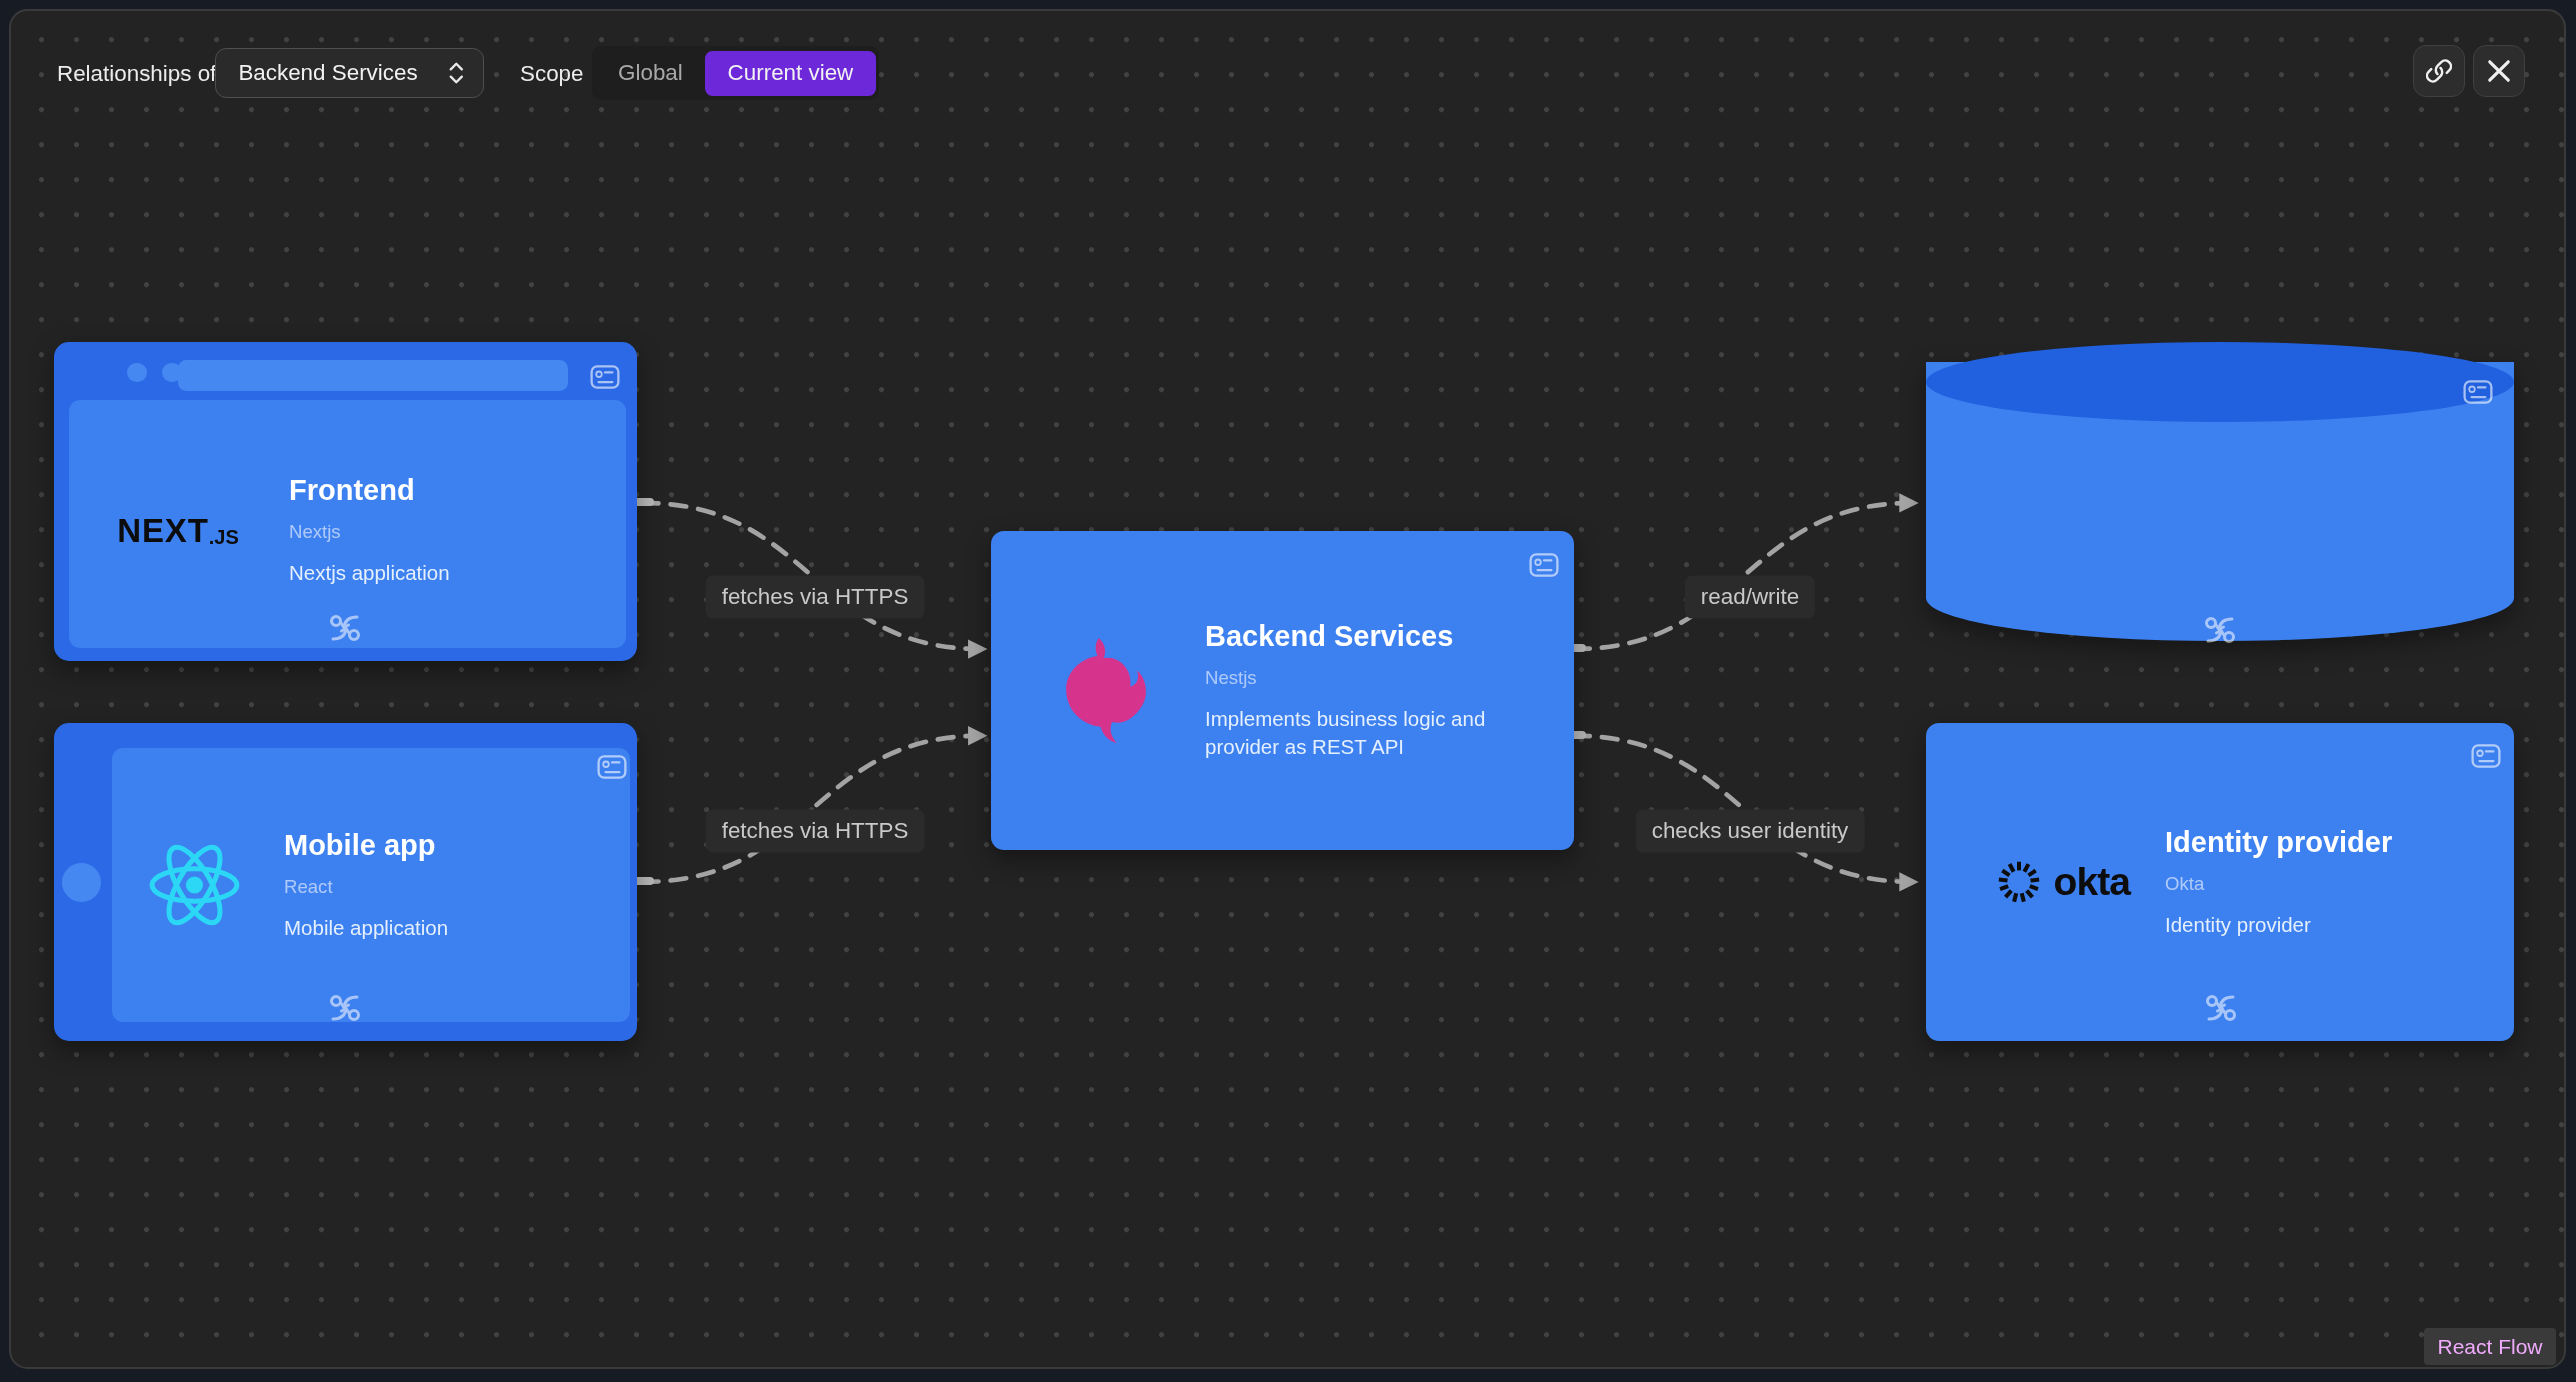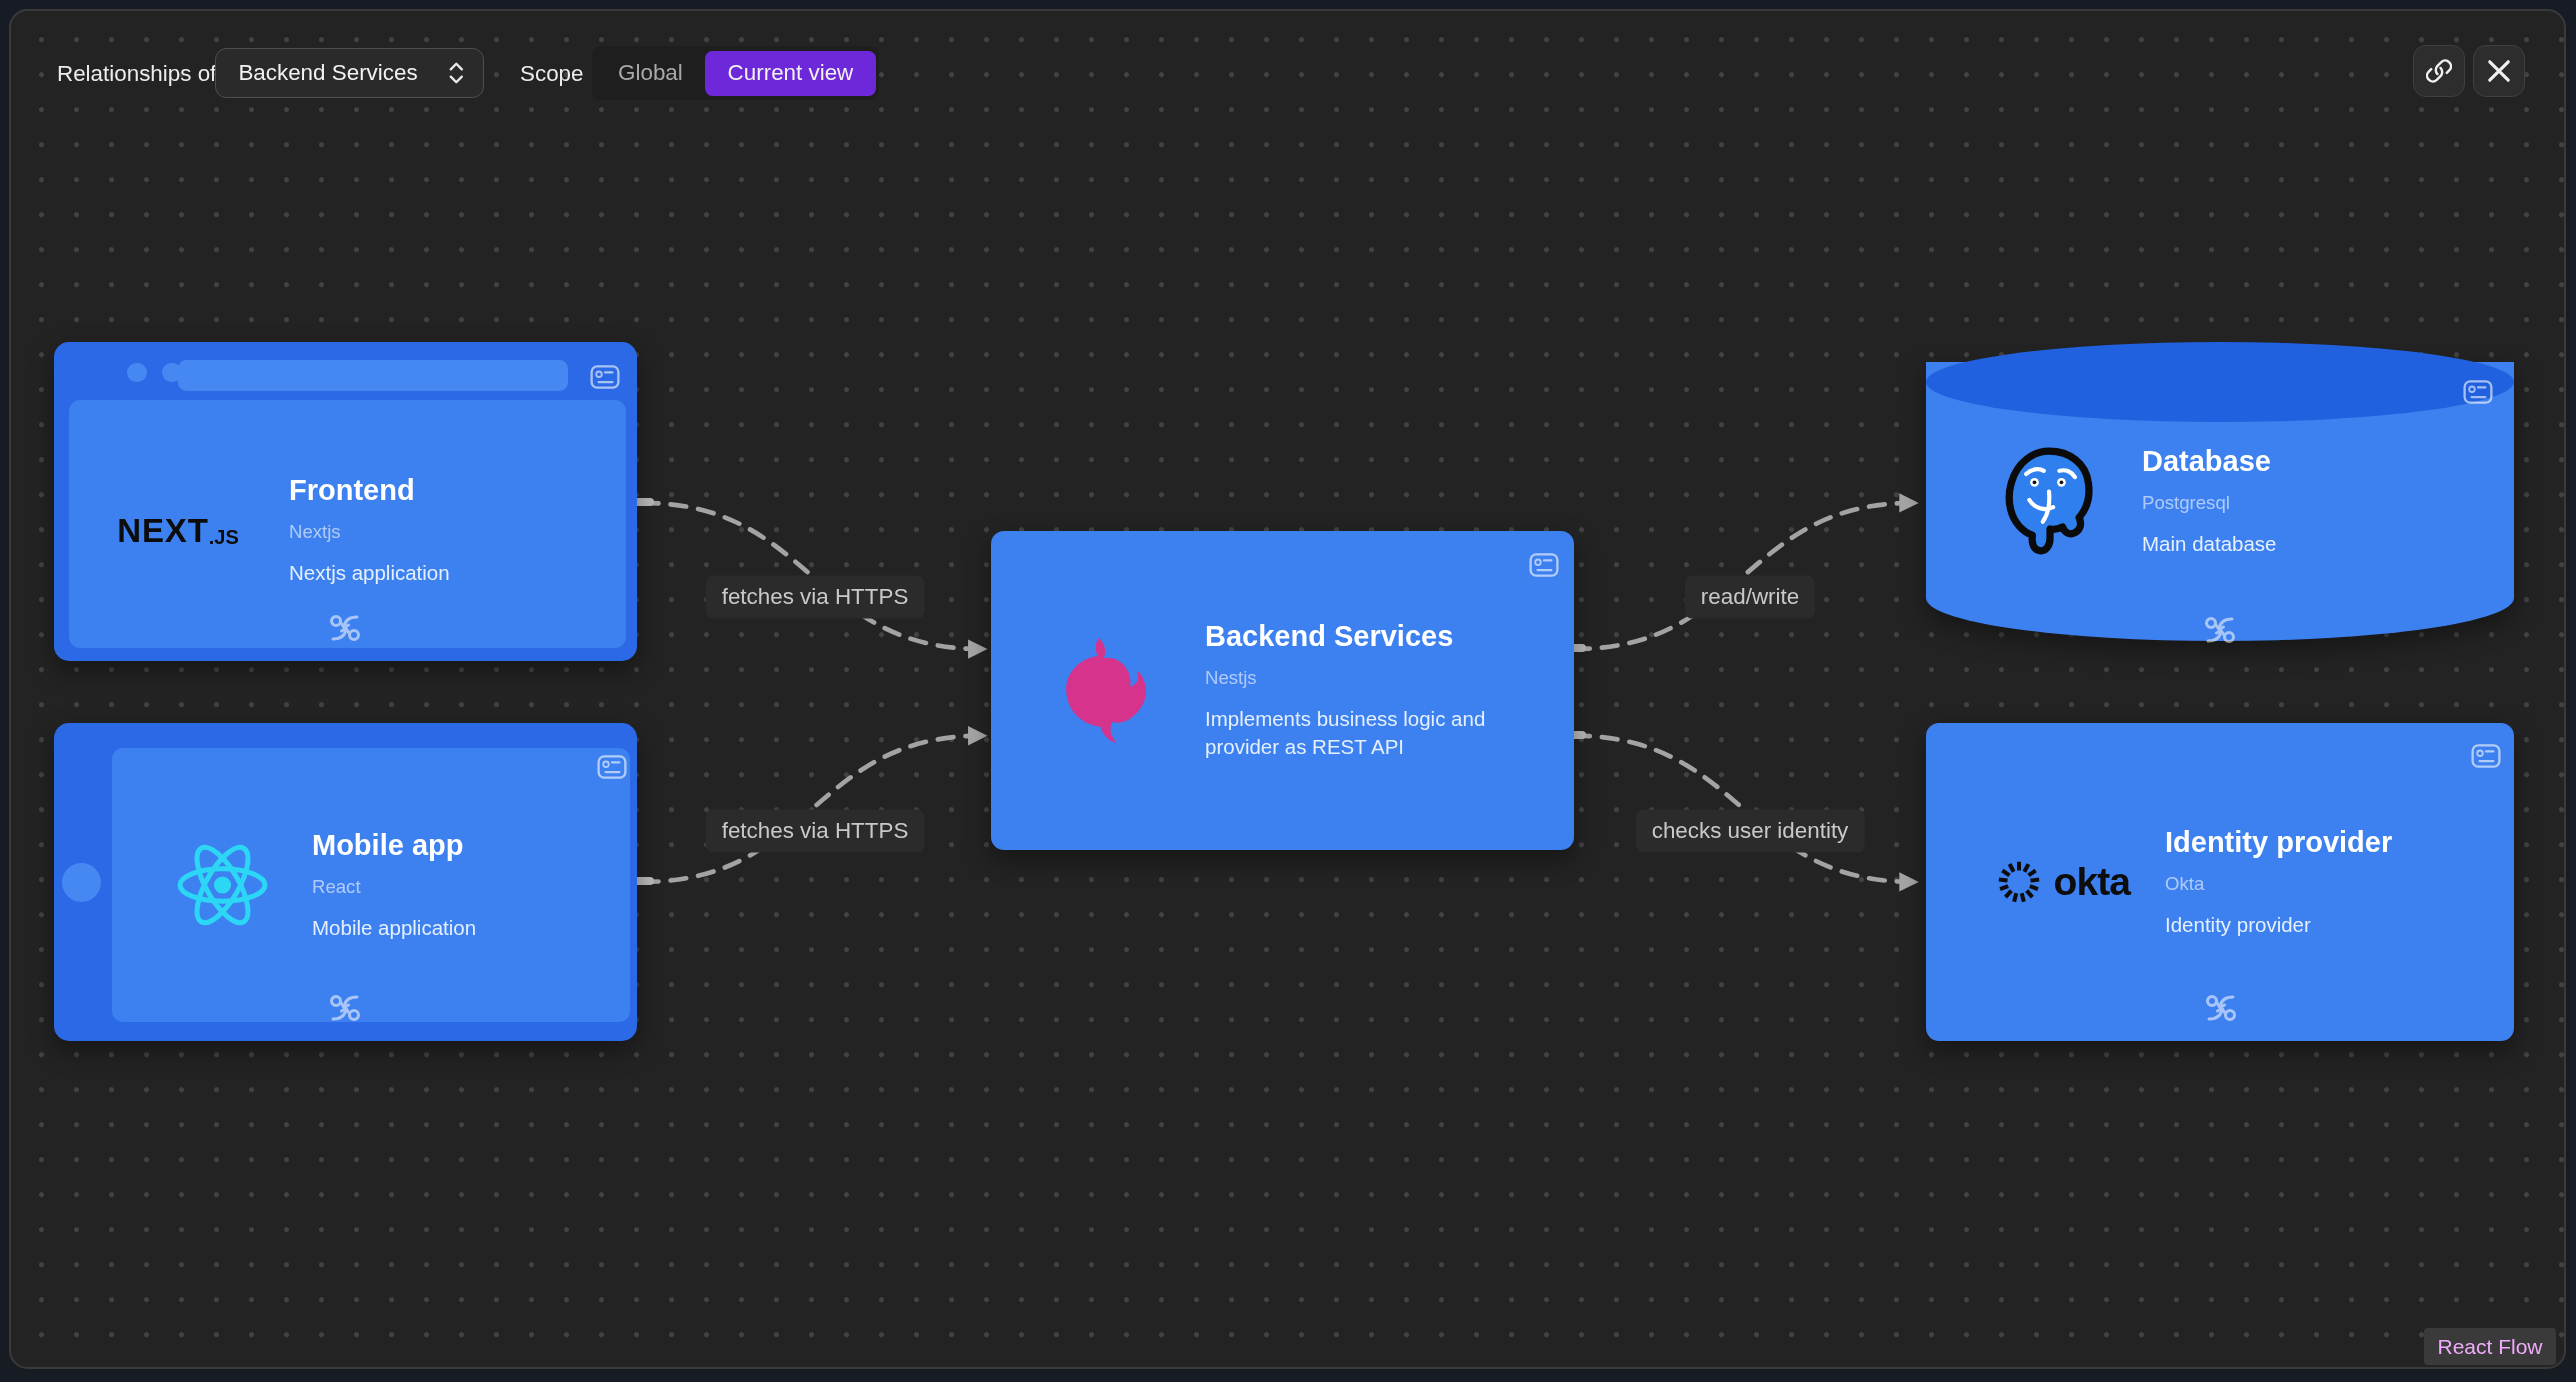--- a/index.html
+++ b/index.html
@@ -141,21 +141,21 @@
         <path d="M13 10 l3 4.5 l4.5 -2.5"></path>
         <path d="M5 26 c8 0 12 -3 13 -10"></path>
         <path d="M21 20 l-3 -4.5 l-4.5 2.5"></path>
       </g>
     </svg>
   </div>
 
   <div class="node node-frame" style="left:54px;top:723px;width:583px;height:318px;">
     <div class="home-btn"></div>
     <div class="inner-screen" style="left:58px;top:25px;width:518px;height:274px;"></div>
-    <div class="node-content" style="left:58px;top:25px;width:518px;height:274px;padding-left:26px;margin-left:28px;">
+    <div class="node-content" style="left:58px;top:25px;width:518px;height:274px;padding-left:26px;">
       <div class="logo-box" style="width:112px;margin-right:34px;">
         <svg width="93" height="86" viewBox="0 0 92 84">
           <g fill="none" stroke="#2bd7f5" stroke-width="5">
             <ellipse cx="46" cy="42" rx="42" ry="16"></ellipse>
             <ellipse cx="46" cy="42" rx="42" ry="16" transform="rotate(60 46 42)"></ellipse>
             <ellipse cx="46" cy="42" rx="42" ry="16" transform="rotate(120 46 42)"></ellipse>
           </g>
           <circle cx="46" cy="42" r="8.5" fill="#2bd7f5"></circle>
         </svg>
       </div>
@@ -197,38 +197,20 @@
     </div>
     <svg class="mini-icon" style="left:538px;top:22.4px;" width="30" height="24" viewBox="0 0 32 26">
       <rect x="1.5" y="1.5" width="29" height="23" rx="6" fill="none" stroke="#fff" stroke-width="2.5"></rect>
       <circle cx="9.5" cy="10" r="3" fill="none" stroke="#fff" stroke-width="2"></circle>
       <path d="M16 8 h8 M9 18.5 h15" stroke="#fff" stroke-width="2.5" stroke-linecap="round"></path>
     </svg>
   </div>
 
   <div class="cyl-body"></div>
   <div class="cyl-lid"></div>
-  <div class="cyl-content">
-    <div class="logo-box" style="width:119px;margin-right:34px;">
-      <svg width="108" height="112" viewBox="0 0 104 108">
-        <path d="M52 5 C72 5 88 17 90 36 C92 50 88 61 81 69 C84 75 82 82 76 84 C71 86 67 83 65 78 C61 80 57 81 53 80 L53 89 C53 96 49 102 43 101 C37 100 35 94 36 86 C27 83 18 74 15 61 C11 45 16 24 30 13 C36 8 44 5 52 5 Z" fill="#2f80ee" stroke="#0b0b0b" stroke-width="7" stroke-linejoin="round"></path>
-        <path d="M30 27 C35 22 42 21 47 24 M62 24 C68 22 74 25 77 30" stroke="#fff" stroke-width="4" fill="none" stroke-linecap="round"></path>
-        <circle cx="38" cy="35" r="4.2" fill="#fff"></circle>
-          <circle cx="38" cy="35" r="1.8" fill="#111"></circle>
-        <circle cx="64" cy="35" r="4.2" fill="#fff"></circle>
-          <circle cx="64" cy="35" r="1.8" fill="#111"></circle>
-        <path d="M52 44 C53 55 51 66 46 73 M33 52 C38 60 48 63 56 59" stroke="#fff" stroke-width="4" fill="none" stroke-linecap="round"></path>
-      </svg>
-    </div>
-    <div class="ntext">
-      <div class="node-title">Database</div>
-      <div class="node-tech">Postgresql</div>
-      <div class="node-desc">Main database</div>
-    </div>
-  </div>
   <svg class="mini-icon" style="left:2463px;top:380px;z-index:13;" width="30" height="24" viewBox="0 0 32 26">
     <rect x="1.5" y="1.5" width="29" height="23" rx="6" fill="none" stroke="#fff" stroke-width="2.5"></rect>
     <circle cx="9.5" cy="10" r="3" fill="none" stroke="#fff" stroke-width="2"></circle>
     <path d="M16 8 h8 M9 18.5 h15" stroke="#fff" stroke-width="2.5" stroke-linecap="round"></path>
   </svg>
   <svg class="swap-icon" style="left:2203px;top:615px;z-index:13;" width="34" height="30" viewBox="0 0 34 30">
     <g fill="none" stroke="#fff" stroke-width="3" stroke-linecap="round">
       <circle cx="8" cy="8" r="4.5"></circle>
       <circle cx="26" cy="22" r="4.5"></circle>
       <path d="M29 4 c-8 0 -12 3 -13 10"></path>

